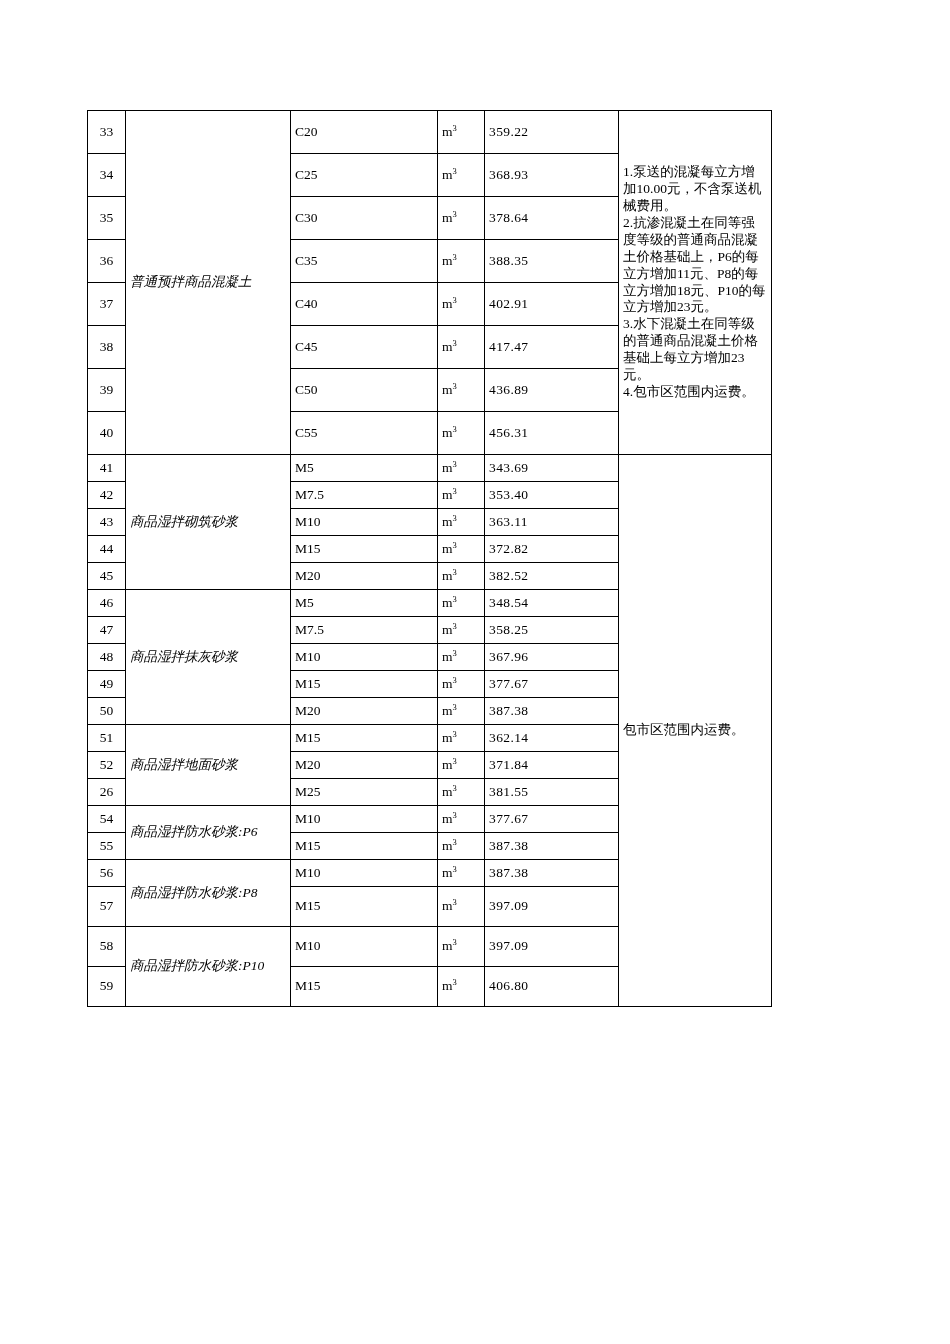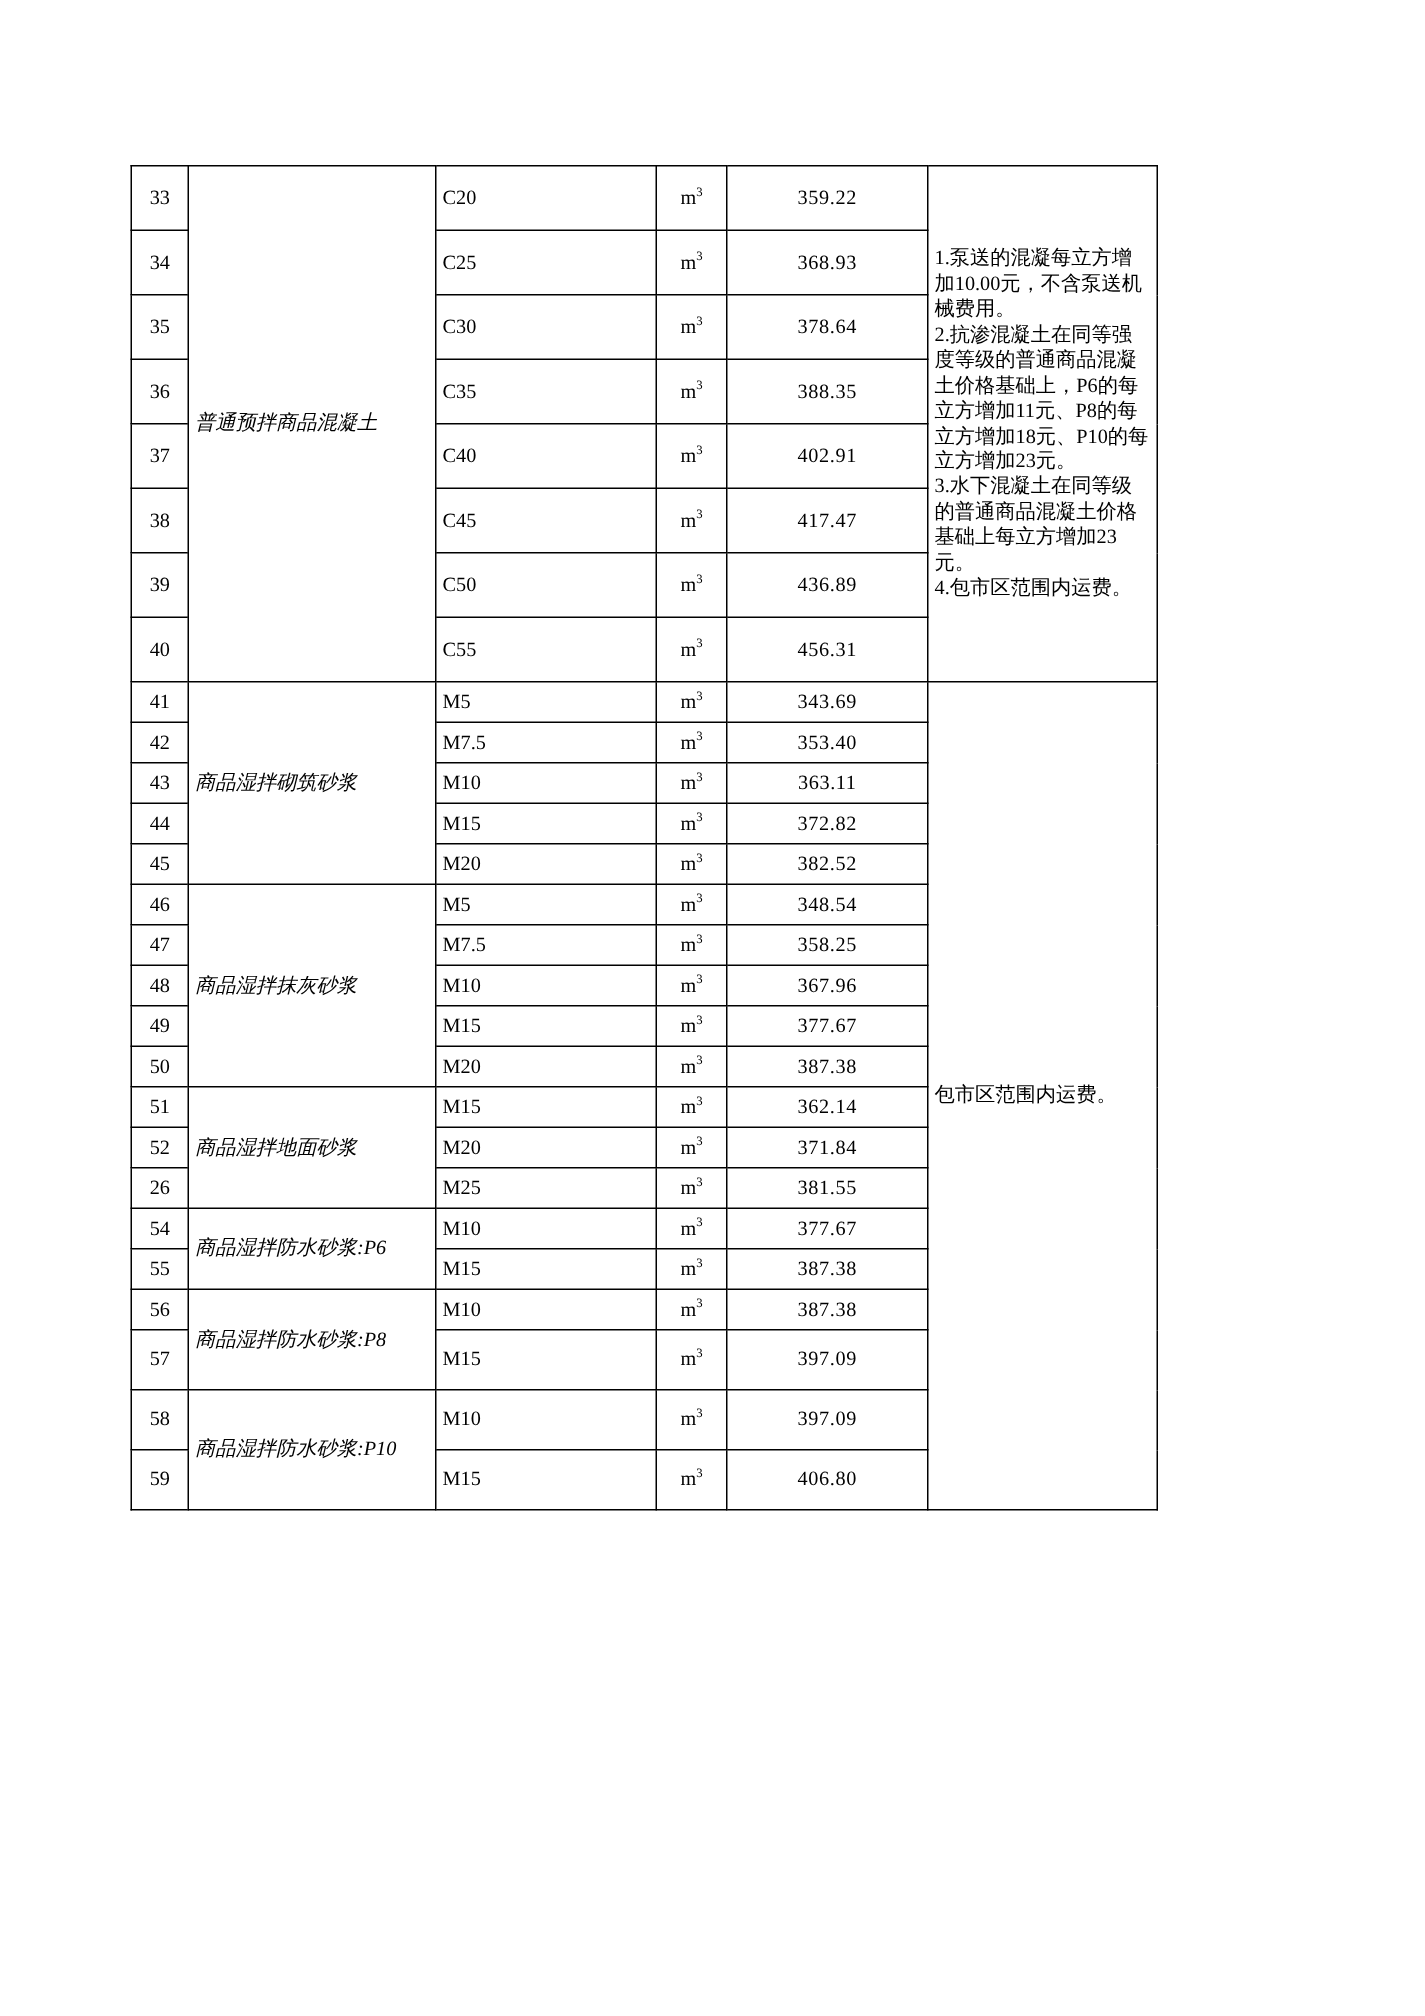--- a/index.html
+++ b/index.html
@@ -62,30 +62,30 @@
     padding-left: 6px;
     font-style: italic;
   }
   .c-spec {
     text-align: left;
     font-size: 14px;
     padding-left: 6px;
     margin-top: 10px;
   }
   .c-unit {
-    text-align: center;
+    text-align: left;
     font-size: 12px;
   }
   .c-unit sup {
     font-size: 8.5px;
     vertical-align: super;
     line-height: 0;
   }
   .c-price {
-    text-align: center;
+    text-align: left;
     font-size: 15px;
     padding-right: 10px;
     letter-spacing: 0.4px;
   }
   .c-note {
     text-align: left;
     font-size: 13px;
     line-height: 1.42;
     padding: 2px 3px 2px 5px;
     vertical-align: top;

